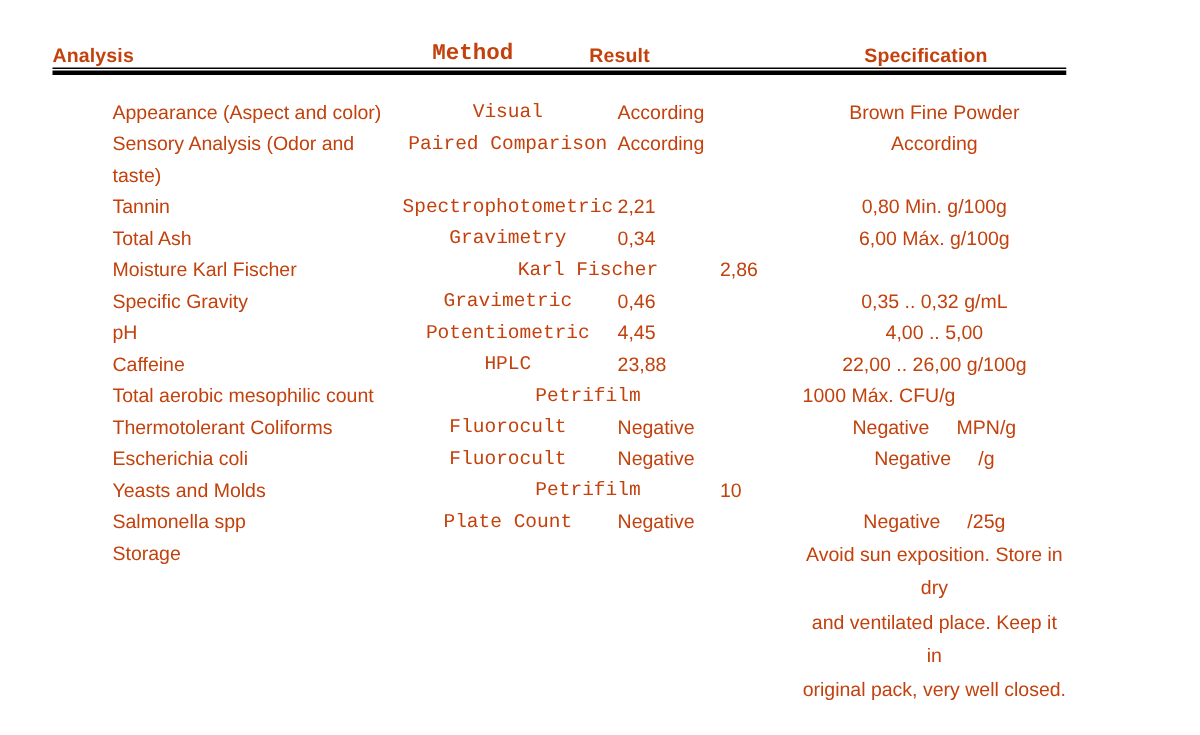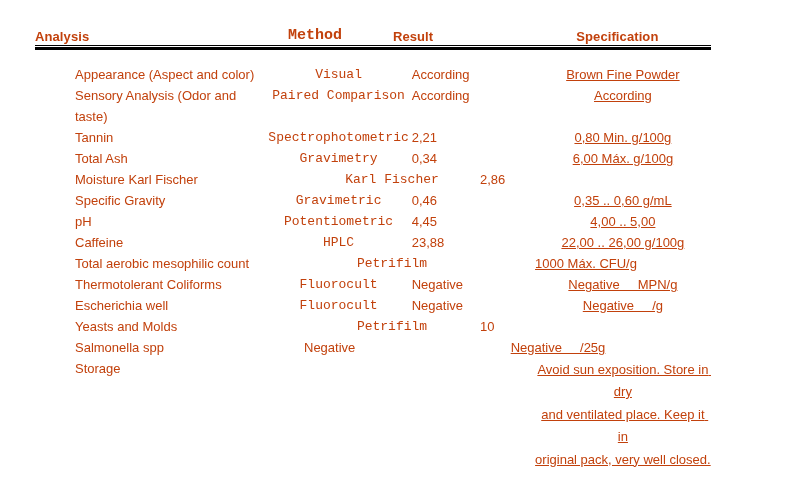--- a/index.html
+++ b/index.html
@@ -64,21 +64,20 @@
     margin-left: 40px;
   }
   .row {
     display: flex;
     align-items: flex-start;
     font-size: 13px;
     line-height: 21px;
   }
   .row .c-spec {
     white-space: pre-wrap;
-    text-decoration: underline;
   }
   .row.storage-row .c-spec {
     line-height: 22.5px;
     padding-top: 0.5px;
   }
 </style>
 </head>
 <body>
 
 <div class="page">
@@ -125,21 +124,21 @@
   <div class="row">
     <div class="c-analysis">Moisture Karl Fischer</div>
     <div class="c-method">Karl Fischer</div>
     <div class="c-result">2,86</div>
   </div>
 
   <div class="row">
     <div class="c-analysis">Specific Gravity</div>
     <div class="c-method">Gravimetric</div>
     <div class="c-result">0,46</div>
-    <div class="c-spec">0,35 .. 0,60 g/mL</div>
+    <div class="c-spec">0,35 .. 0,32 g/mL</div>
   </div>
 
   <div class="row">
     <div class="c-analysis">pH</div>
     <div class="c-method">Potentiometric</div>
     <div class="c-result">4,45</div>
     <div class="c-spec">4,00 .. 5,00</div>
   </div>
 
   <div class="row">
@@ -156,34 +155,35 @@
   </div>
 
   <div class="row">
     <div class="c-analysis">Thermotolerant Coliforms</div>
     <div class="c-method">Fluorocult</div>
     <div class="c-result">Negative</div>
     <div class="c-spec">Negative     MPN/g</div>
   </div>
 
   <div class="row">
-    <div class="c-analysis">Escherichia well</div>
+    <div class="c-analysis">Escherichia coli</div>
     <div class="c-method">Fluorocult</div>
     <div class="c-result">Negative</div>
     <div class="c-spec">Negative     /g</div>
   </div>
 
   <div class="row">
     <div class="c-analysis">Yeasts and Molds</div>
     <div class="c-method">Petrifilm</div>
     <div class="c-result">10</div>
   </div>
 
   <div class="row">
     <div class="c-analysis">Salmonella spp</div>
+    <div class="c-method">Plate Count</div>
     <div class="c-result">Negative</div>
     <div class="c-spec">Negative     /25g</div>
   </div>
 
   <div class="row storage-row">
     <div class="c-analysis">Storage</div>
     <div class="c-method"></div>
     <div class="c-result"></div>
     <div class="c-spec">Avoid sun exposition. Store in dry
 and ventilated place. Keep it in

